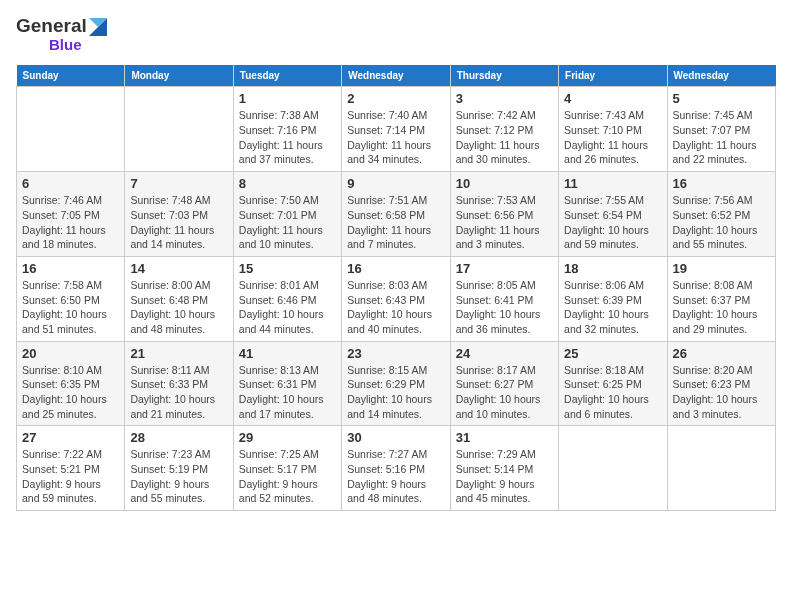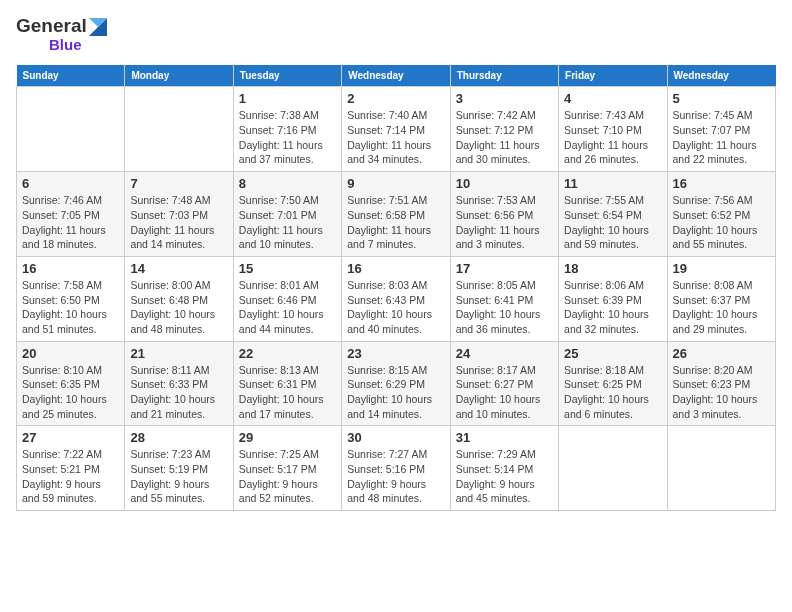--- a/index.html
+++ b/index.html
@@ -197,21 +197,21 @@
       <tr>
         <td>
           <span class="day-number">20</span>
           <div class="day-info">Sunrise: 8:10 AM<br>Sunset: 6:35 PM<br>Daylight: 10 hours and 25 minutes.</div>
         </td>
         <td>
           <span class="day-number">21</span>
           <div class="day-info">Sunrise: 8:11 AM<br>Sunset: 6:33 PM<br>Daylight: 10 hours and 21 minutes.</div>
         </td>
         <td>
-          <span class="day-number">22</span>
+          <span class="day-number">41</span>
           <div class="day-info">Sunrise: 8:13 AM<br>Sunset: 6:31 PM<br>Daylight: 10 hours and 17 minutes.</div>
         </td>
         <td>
           <span class="day-number">23</span>
           <div class="day-info">Sunrise: 8:15 AM<br>Sunset: 6:29 PM<br>Daylight: 10 hours and 14 minutes.</div>
         </td>
         <td>
           <span class="day-number">24</span>
           <div class="day-info">Sunrise: 8:17 AM<br>Sunset: 6:27 PM<br>Daylight: 10 hours and 10 minutes.</div>
         </td>

